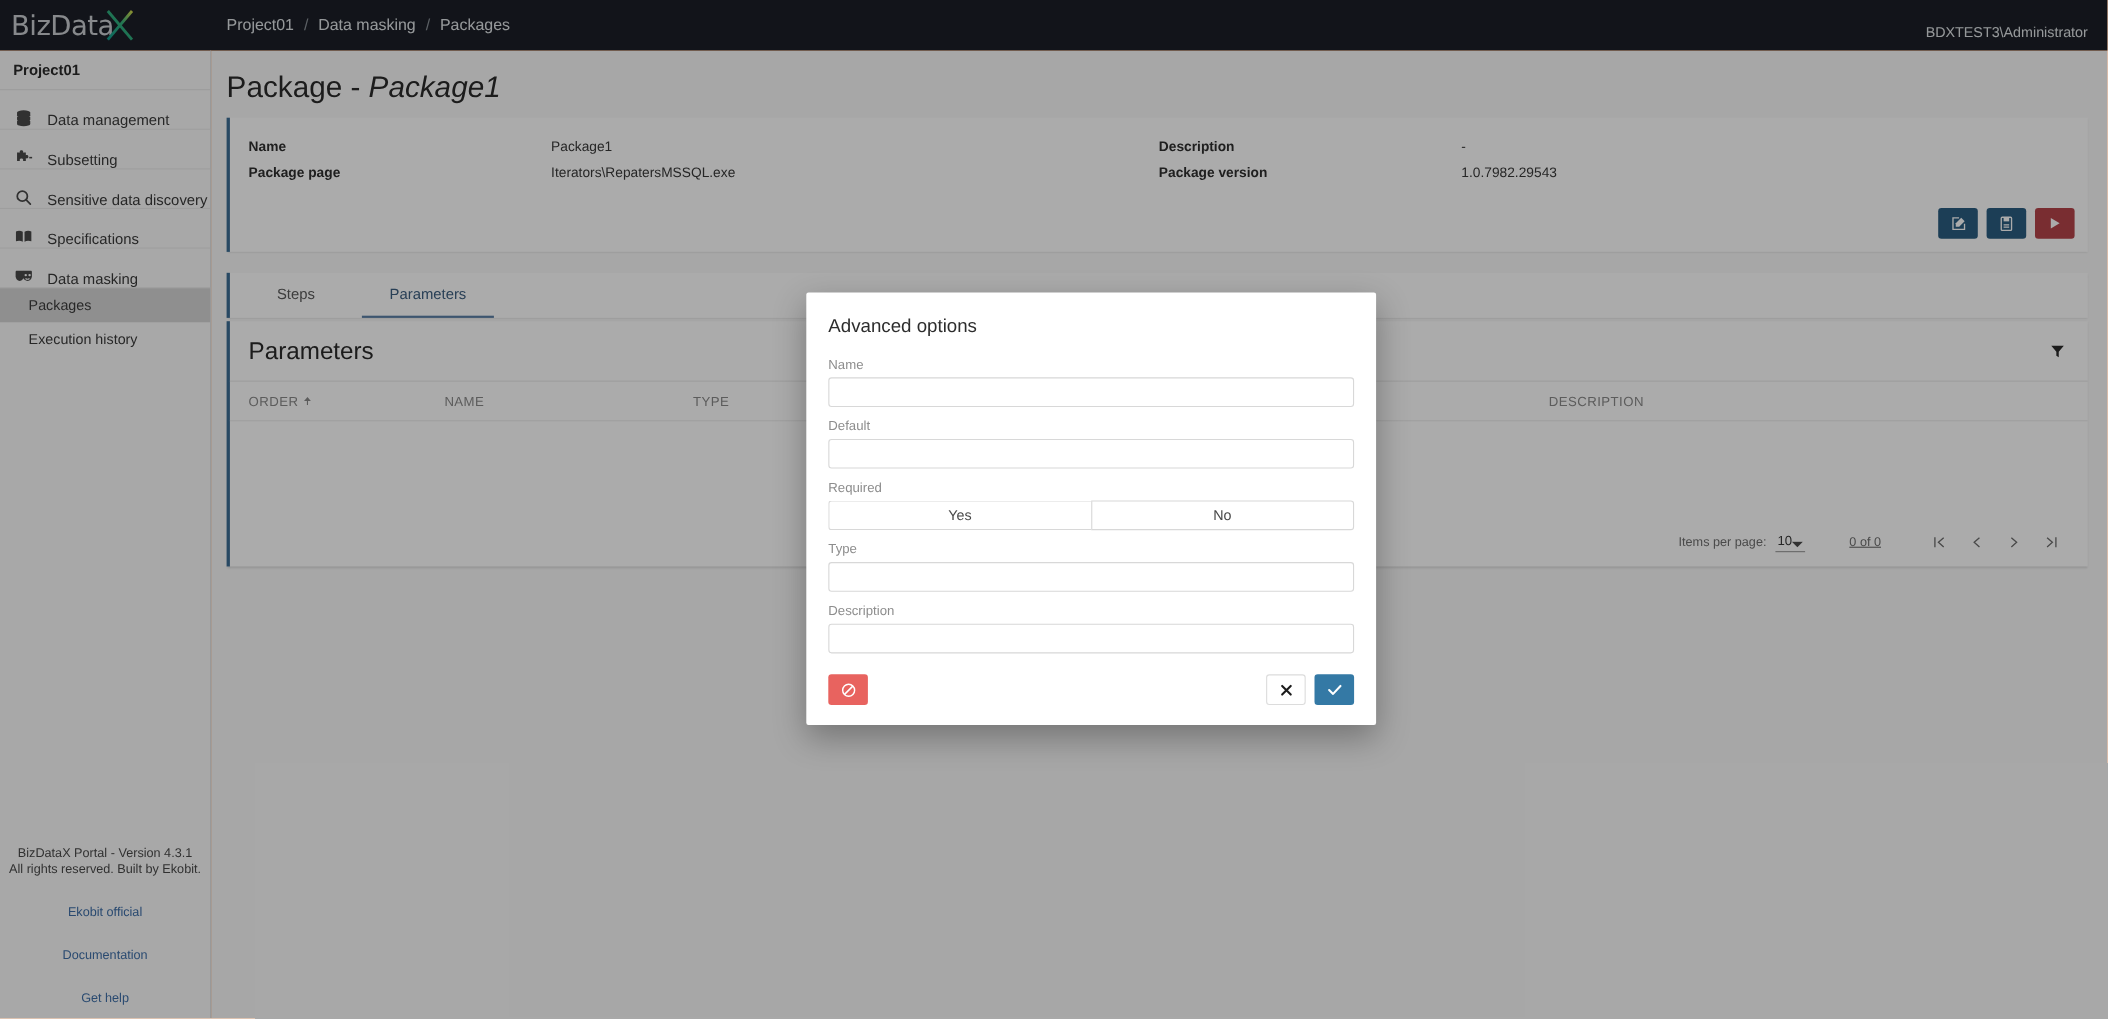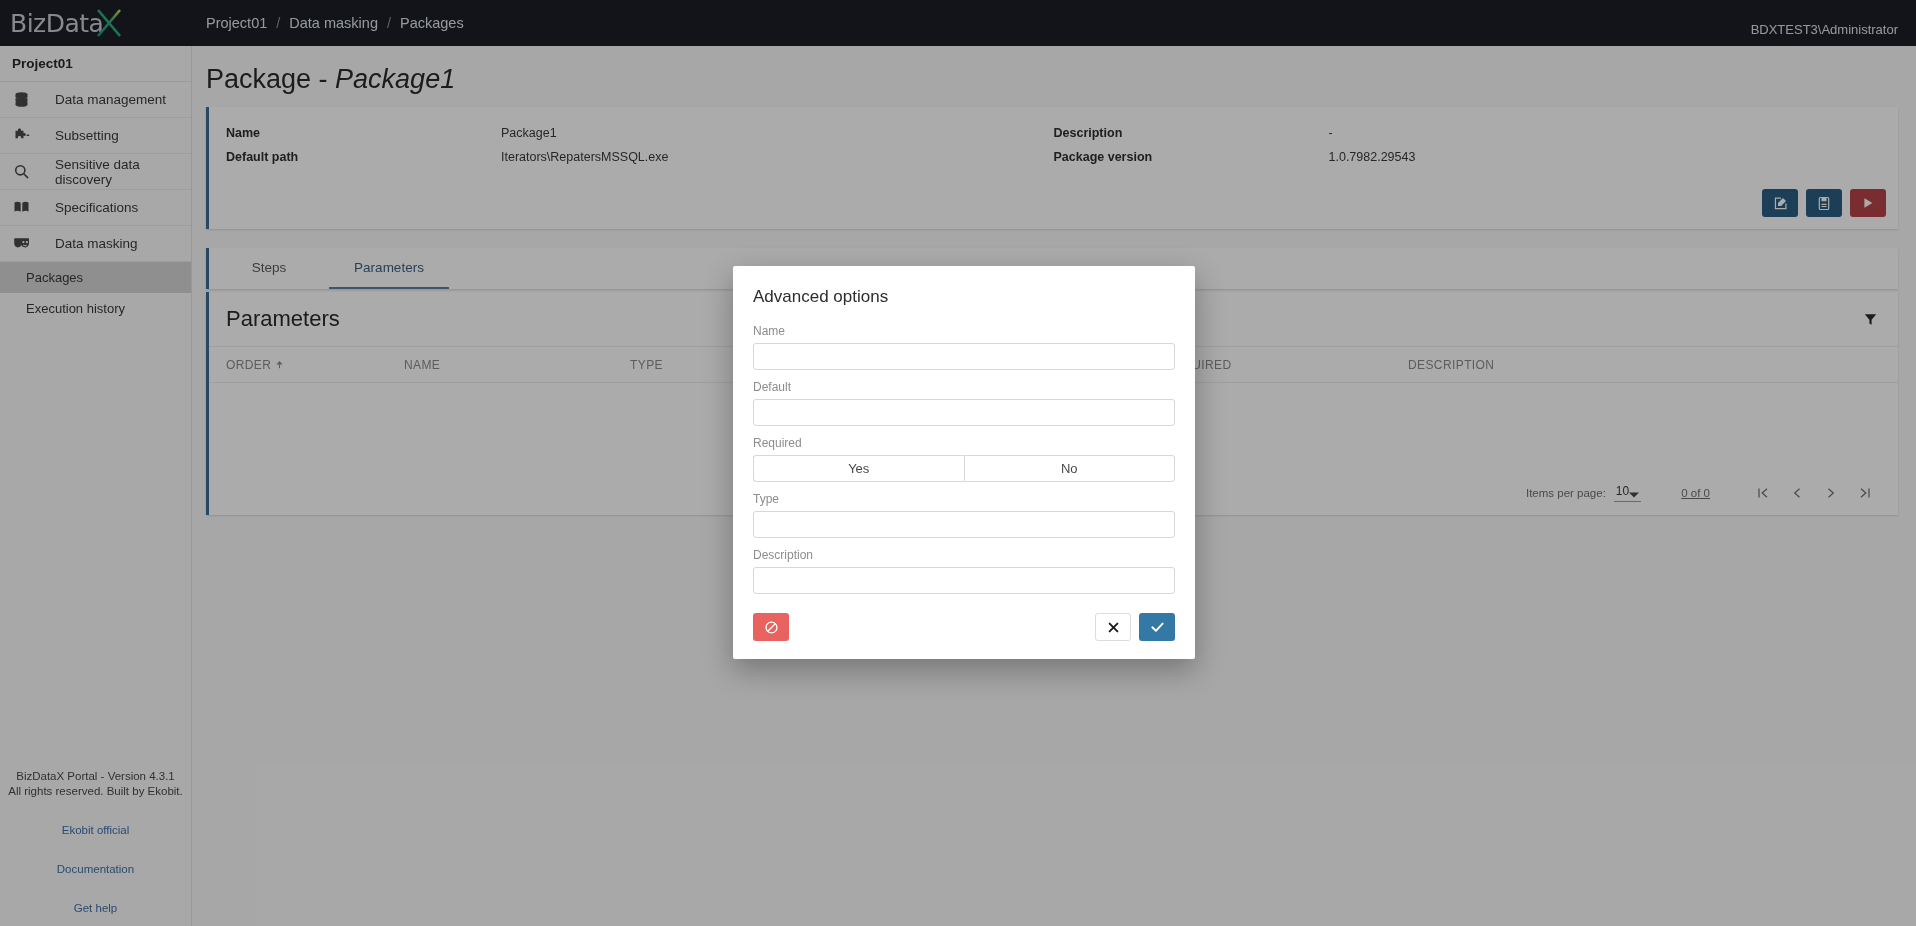--- a/index.html
+++ b/index.html
@@ -44,23 +44,23 @@
     position: absolute; top: 46px; left: 0; width: 192px; height: 880px;
     background: #fbfbfb; border-right: 1px solid #e3e3e3;
     display: flex; flex-direction: column;
   }
   .sidebar-title {
     height: 36px; display: flex; align-items: center; padding-left: 12px;
     font-size: 13.5px; font-weight: bold; color: #2a2a2a;
     border-bottom: 1px solid #e8e8e8;
   }
   .nav-item {
-    height: 36px; display: flex; align-items: center; padding-left: 12px;
+    height: 36px; display: flex; align-items: flex-end; padding-left: 12px;
     font-size: 13.5px; color: #3b3b3b; border-bottom: 1px solid #ececec;
-    cursor: pointer; gap: 24px;
+    cursor: pointer; gap: 12px;
   }
   .nav-item .ico { width: 19px; height: 19px; display: flex; align-items: center; justify-content: center; color: #4a4a4a; flex: 0 0 19px; }
   .nav-sub {
     height: 31px; display: flex; align-items: center; padding-left: 26px;
     font-size: 13px; color: #3b3b3b; cursor: pointer;
   }
   .nav-sub.active { background: #d6d6d6; }
   .footer-block {
     margin-top: auto; padding-bottom: 10px; text-align: center;
     font-size: 11.5px; color: #4a4a4a; line-height: 15px;
@@ -135,21 +135,21 @@
   .pg-btn {
     width: 34px; height: 34px; border: none; background: transparent; cursor: pointer;
     display: flex; align-items: center; justify-content: center; color: #6d6d6d; font-size: 15px;
   }
 
   
   .overlay {
     position: absolute; inset: 0; background: rgba(0,0,0,.33);
   }
   .modal {
-    position: absolute; left: 733px; top: 266px; width: 462px;
+    position: absolute; left: 733px; top: 266px; width: 518px;
     background: #fff; box-shadow: 0 11px 30px rgba(0,0,0,.3); border-radius: 2px;
     padding: 21px 20px 18px 20px;
   }
   .modal h3 { font-size: 17px; font-weight: normal; color: #2d2d2d; margin-bottom: 17px; }
   .field { margin-bottom: 10px; }
   .field label { display: block; font-size: 12px; color: #8d8d8d; margin-bottom: 5px; }
   .field input {
     width: 100%; height: 27px; border: 1px solid #d8d8d8; border-radius: 3px;
     padding: 0 8px; font-size: 13px; font-family: "Liberation Sans", sans-serif; color: #333;
     outline: none; background: #fff;
@@ -287,21 +287,21 @@
     </div>
 
     <div class="card">
       <div class="details-body">
         <div class="det-col">
           <div class="det-row">
             <span class="det-key">Name</span>
             <span class="det-val">Package1</span>
           </div>
           <div class="det-row">
-            <span class="det-key">Default path</span>
+            <span class="det-key">Package page</span>
             <span class="det-val">Iterators\RepatersMSSQL.exe</span>
           </div>
         </div>
         <div class="det-col">
           <div class="det-row">
             <span class="det-key">Description</span>
             <span class="det-val">-</span>
           </div>
           <div class="det-row">
             <span class="det-key">Package version</span>

